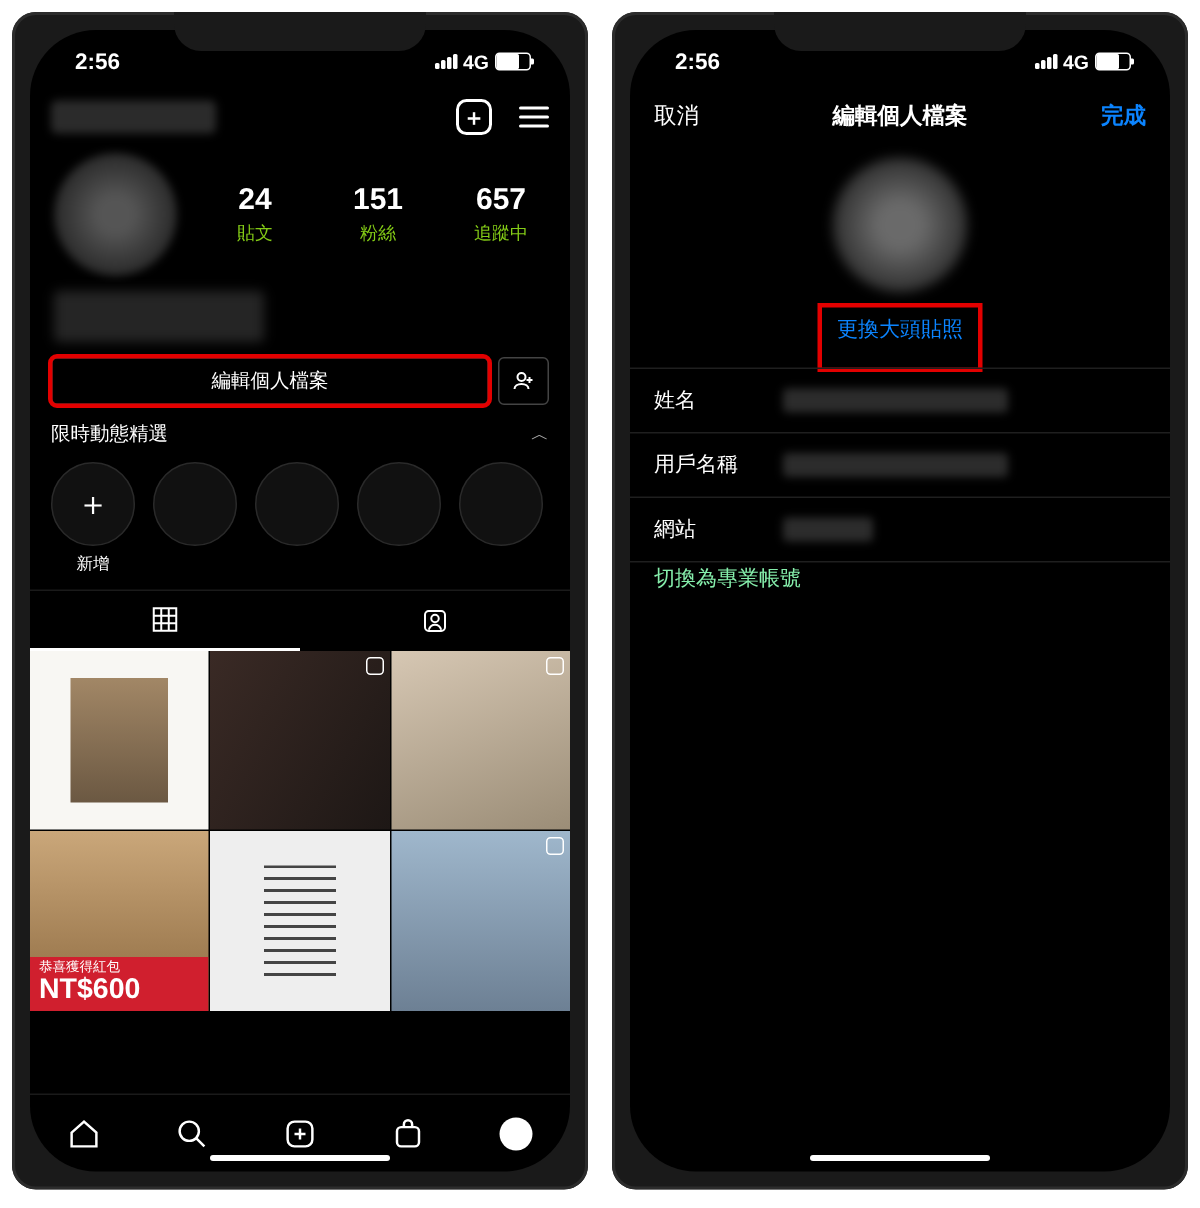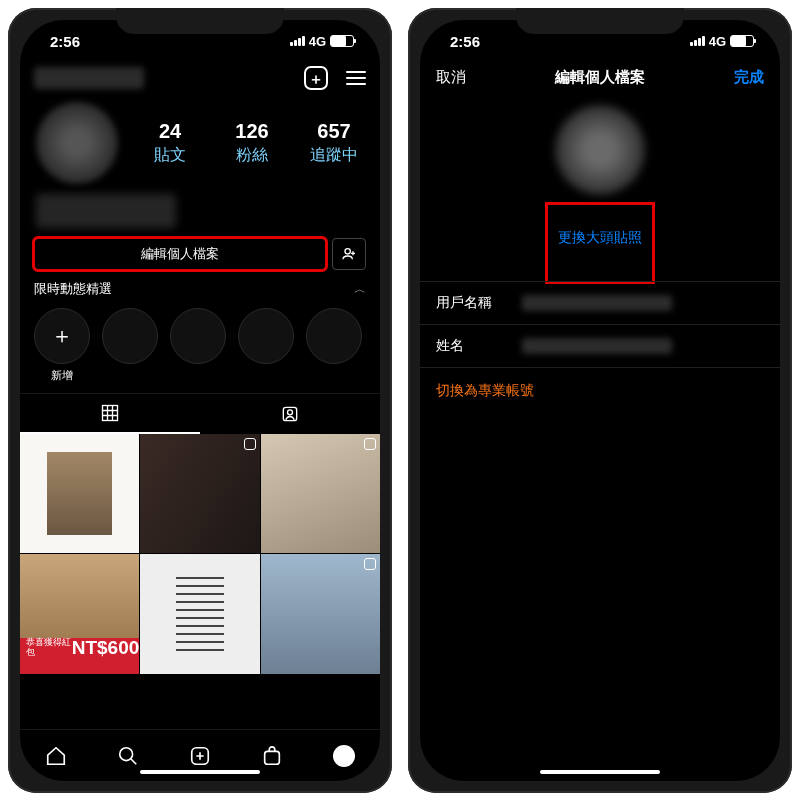--- a/index.html
+++ b/index.html
@@ -9,21 +9,21 @@
     background: #fff;
     display: flex;
     justify-content: space-between;
     padding: 8px;
     font-family: -apple-system, "Helvetica Neue", Arial, sans-serif;
   }
   .phone {
     width: 384px;
     height: 785px;
     background: #1a1a1a;
-    border-radius: 28px;
+    border-radius: 16px;
     padding: 12px;
     position: relative;
     box-shadow: inset 0 0 0 2px #2c2c2c;
   }
   .screen {
     width: 100%;
     height: 100%;
     background: #000;
     border-radius: 44px;
     overflow: hidden;
@@ -71,21 +71,21 @@
   }
   .hdr-actions { display:flex; gap:18px; align-items:center; }
   .icon-box { width:24px; height:24px; border:2px solid #fff; border-radius:7px; display:flex; align-items:center; justify-content:center; font-size:15px; font-weight:700; line-height:1; }
   .menu-icon { display:flex; flex-direction:column; gap:4px; }
   .menu-icon span{width:20px;height:2px;background:#fff;border-radius:1px}
 
   .profile-row { display:flex; align-items:center; padding: 4px 16px 6px 16px; gap:22px; }
   .avatar-lg { width:82px; height:82px; border-radius:50%; background:radial-gradient(circle,#555 20%,#2a2a2a 70%); filter:blur(3px); }
   .stat { flex:1; text-align:center; color:#fff; }
   .stat .n{font-size:20px; font-weight:600}
-  .stat .l{font-size:16px; color:#7dd3fc; margin-top:2px}
+  .stat .l{font-size:12px; color:#84cc16; margin-top:2px}
   .name-blur { width:140px;height:34px;background:#252525;border-radius:3px;filter:blur(4px); margin:4px 16px 10px}
 
   .edit-row{display:flex; gap:6px; padding:0 14px; align-items:center}
   .edit-btn{
     flex:1; height:32px; border:1px solid #444; border-radius:4px; background:#000;
     color:#fff; font-size:13px; display:flex; align-items:center; justify-content:center;
     outline:3px solid #e30000; outline-offset:-1px;
   }
   .addp-btn{width:34px;height:32px;border:1px solid #444;border-radius:4px;display:flex;align-items:center;justify-content:center;color:#fff;position:relative;}
   .addp-btn svg{width:16px;height:16px;stroke:#fff;fill:none;stroke-width:2}
@@ -107,43 +107,43 @@
   .thumb{aspect-ratio:1/1;background:#333;position:relative;overflow:hidden}
   .thumb .carousel{position:absolute;top:4px;right:4px;width:12px;height:12px;border:1.5px solid #fff;border-radius:3px}
   .t1{background:#f8f7f3;display:flex;align-items:center;justify-content:center}
   .t1 i{width:54%;height:70%;background:linear-gradient(#a28766,#6b5842);}
   .t2{background:linear-gradient(120deg,#3a2a25,#1d1715);}
   .t3{background:linear-gradient(160deg,#d6c7b3,#9b8d77);}
   .t4{background:linear-gradient(#caa77a,#8d6a40);}
   .t5{background:#eee;display:flex;align-items:center;justify-content:center}
   .t5 i{width:40%;height:62%;background:repeating-linear-gradient(#444 0 2px,#eee 2px 8px)}
   .t6{background:linear-gradient(#9fb7cc,#6d8094);}
-  .priceband{position:absolute;left:0;right:0;bottom:0;height:36px;background:#d01f2e;color:#fff;display:flex;flex-direction:row;justify-content:center;padding-left:6px;font-size:9px;line-height:1.1}
+  .priceband{position:absolute;left:0;right:0;bottom:0;height:36px;background:#d01f2e;color:#fff;display:flex;flex-direction:column;justify-content:center;padding-left:6px;font-size:9px;line-height:1.1}
   .priceband b{font-size:19px}
 
   .bottombar{height:52px;display:flex;justify-content:space-around;align-items:center;border-top:1px solid #1a1a1a;margin-top:auto}
   .bottombar svg{width:22px;height:22px;stroke:#fff;fill:none;stroke-width:1.8}
   .bottombar .prof{width:22px;height:22px;border-radius:50%;background:#fff}
 
   .home-ind{position:absolute;bottom:7px;left:50%;transform:translateX(-50%);width:120px;height:4px;background:#fff;border-radius:3px;z-index:60}
 
   
   .nav-row{display:flex;justify-content:space-between;align-items:center;padding:6px 16px 10px;color:#fff;font-size:15px}
   .nav-row .done{color:#0b84ff;font-weight:600}
   .nav-row .cancel{color:#fff}
   .avatar-md{width:90px;height:90px;border-radius:50%;margin:8px auto 10px;background:radial-gradient(circle,#6a6a6a 22%,#2a2a2a 75%);filter:blur(4px)}
-  .change-photo{color:#0b84ff;font-size:14px;text-align:center;padding:24px 10px;margin:0 auto 10px;display:inline-block}
+  .change-photo{color:#0b84ff;font-size:14px;text-align:center;padding:6px 10px;margin:0 auto 10px;display:inline-block}
   .cp-wrap{ text-align:center; }
   .cp-box{ display:inline-block; outline:3px solid #e30000; outline-offset:0; }
 
   .form-row{display:flex;align-items:center;border-top:1px solid #1f1f1f;padding:12px 16px;font-size:14px}
   .form-row:last-of-type{border-bottom:1px solid #1f1f1f}
   .form-row label{color:#fff;width:86px}
   .form-row .val-blur{flex:1;height:16px;background:#2c2c2c;border-radius:3px;filter:blur(3px);max-width:150px}
-  .link-row{padding:14px 16px;color:#f97316;font-size:14px;border-top:1px solid #1f1f1f}
+  .link-row{padding:2px 16px;color:#86efac;font-size:14px;border-top:1px solid #1f1f1f}
   .link-row+.link-row{border-top:none;padding-top:0}
 </style>
 </head>
 <body>
 
 <div class="phone">
   <div class="notch"></div>
   <div class="screen">
 
     <div class="statusbar">
@@ -174,21 +174,21 @@
       </div>
     </div>
 
     <div class="profile-row">
       <div class="avatar-lg"></div>
       <div class="stat">
         <div class="n">24</div>
         <div class="l">貼文</div>
       </div>
       <div class="stat">
-        <div class="n">126</div>
+        <div class="n">151</div>
         <div class="l">粉絲</div>
       </div>
       <div class="stat">
         <div class="n">657</div>
         <div class="l">追蹤中</div>
       </div>
     </div>
 
     <div class="name-blur"></div>
 
@@ -318,25 +318,29 @@
     </div>
 
     <div class="avatar-md"></div>
     <div class="cp-wrap">
       <span class="cp-box">
         <span class="change-photo">更換大頭貼照</span>
       </span>
     </div>
 
     <div class="form-row">
+      <label>姓名</label>
+      <div class="val-blur"></div>
+    </div>
+    <div class="form-row">
       <label>用戶名稱</label>
       <div class="val-blur"></div>
     </div>
     <div class="form-row">
-      <label>姓名</label>
-      <div class="val-blur"></div>
+      <label>網站</label>
+      <div class="val-blur" style="max-width:60px"></div>
     </div>
 
     <div class="link-row">切換為專業帳號</div>
 
     <div class="home-ind"></div>
   </div>
 </div>
 
 </body></html>

